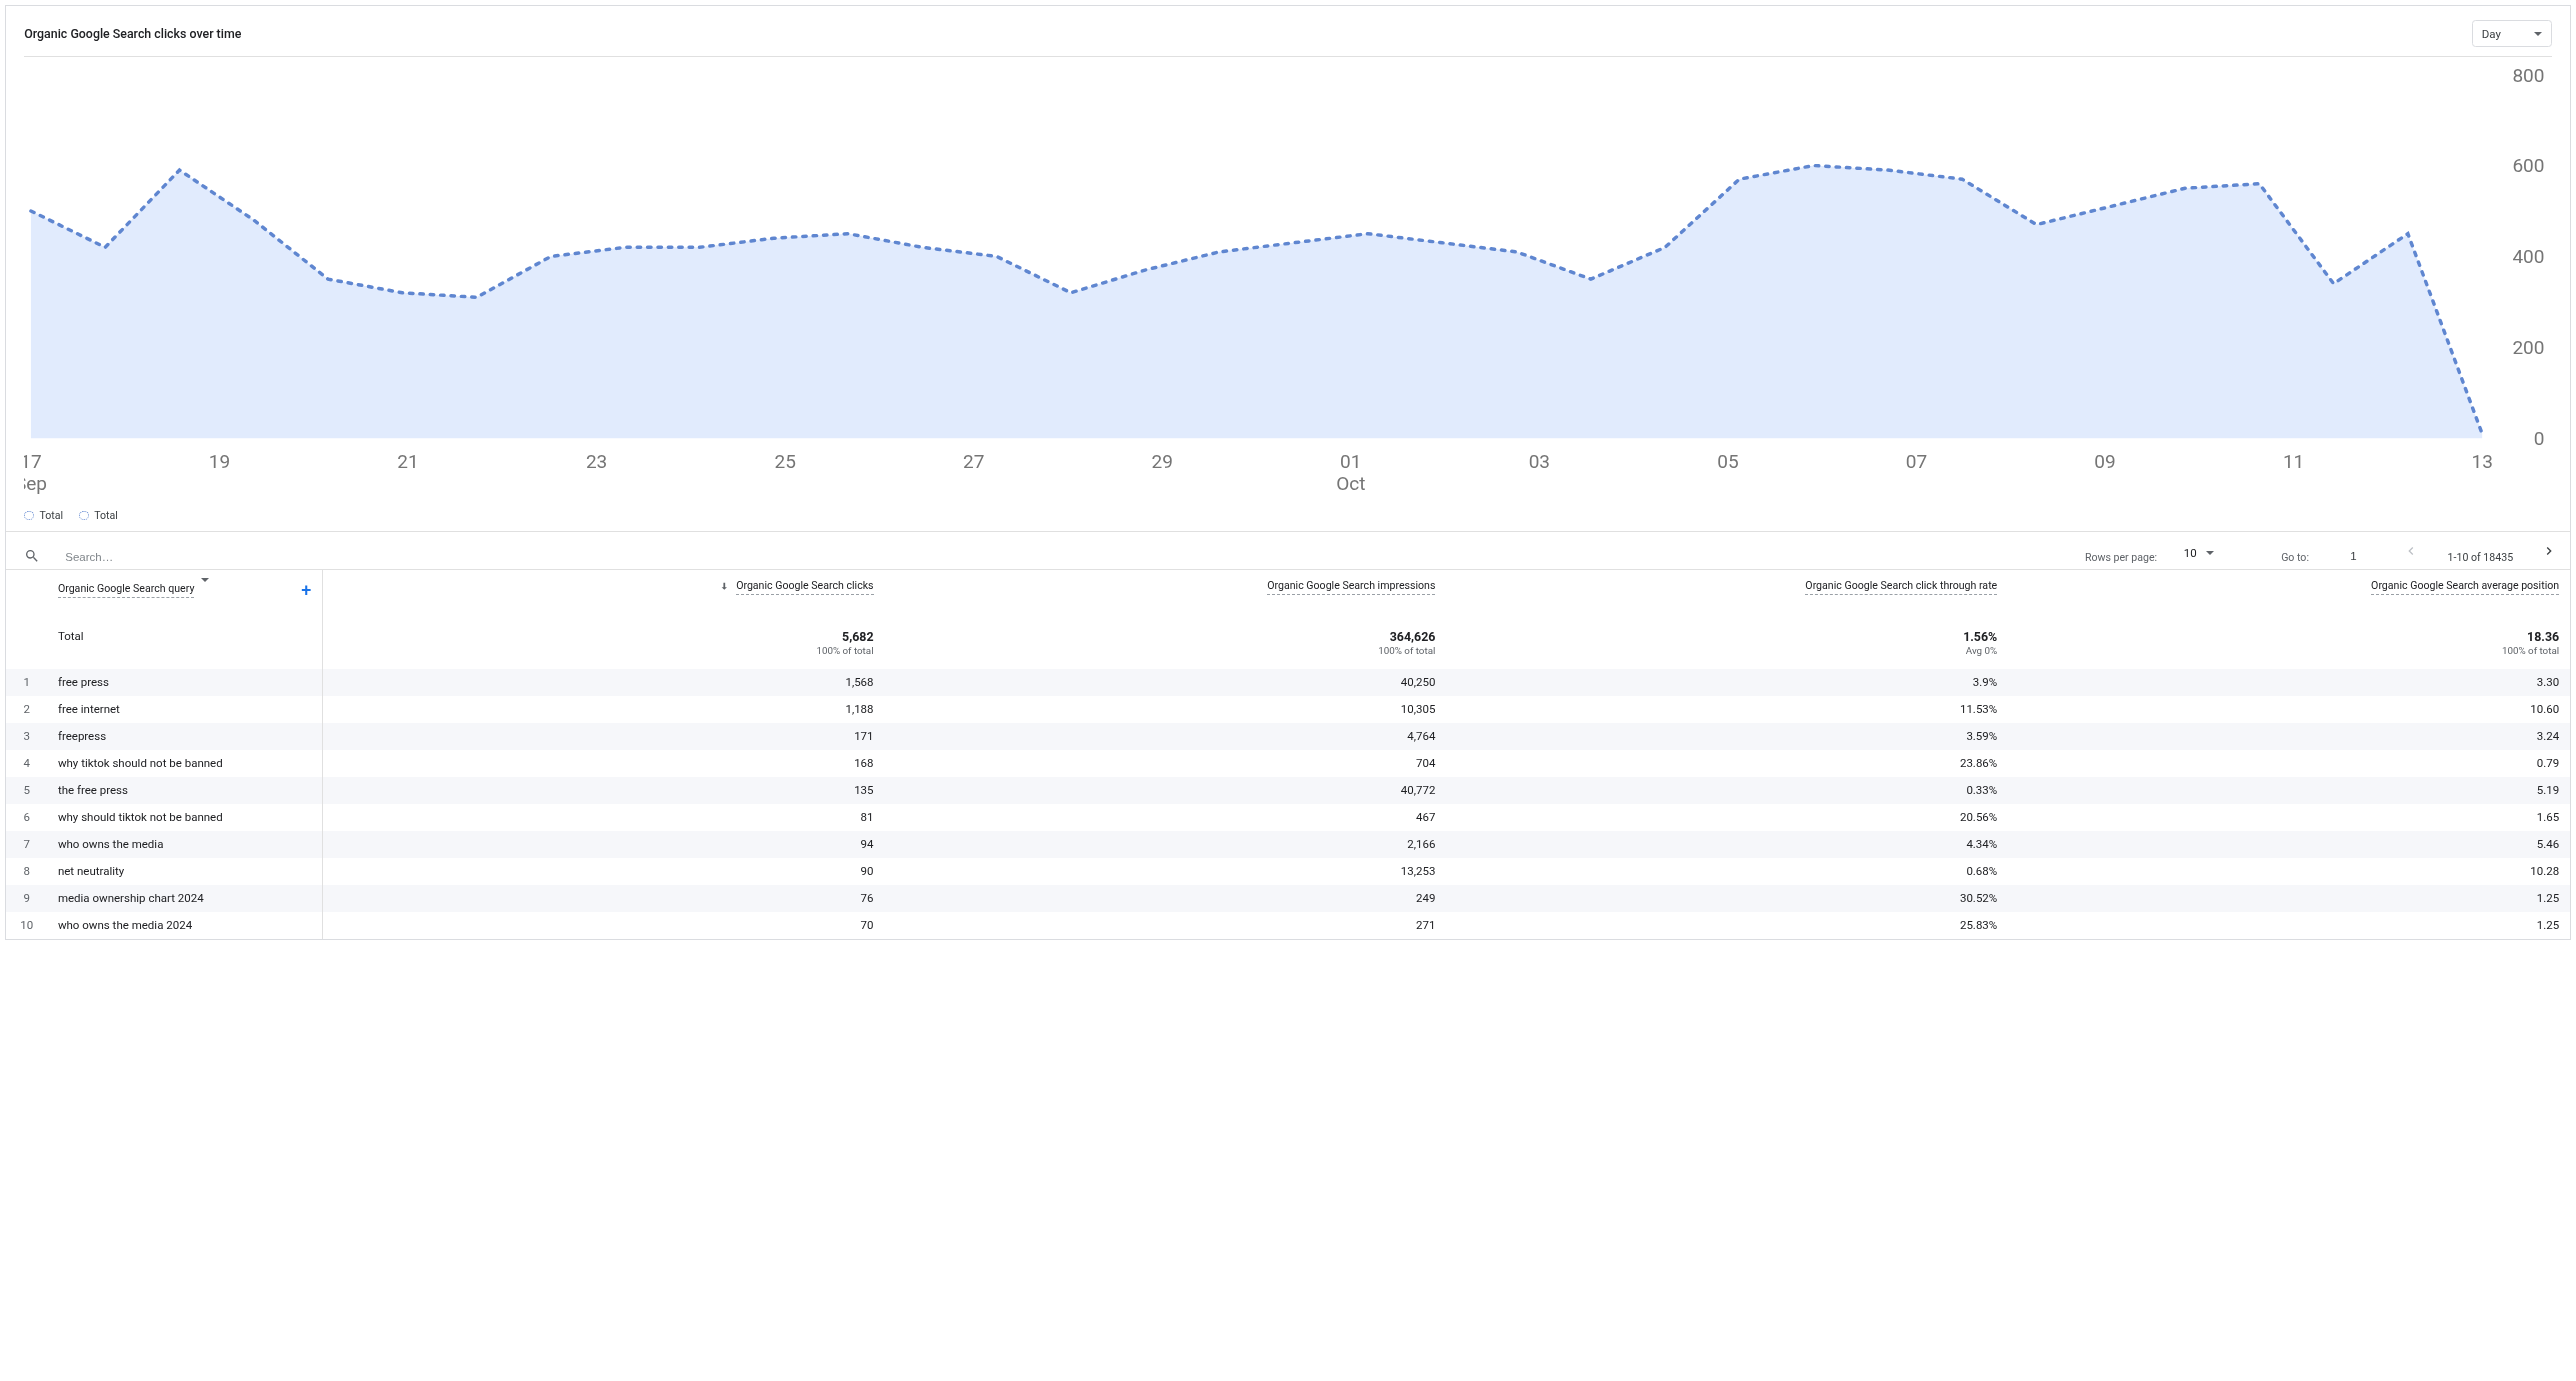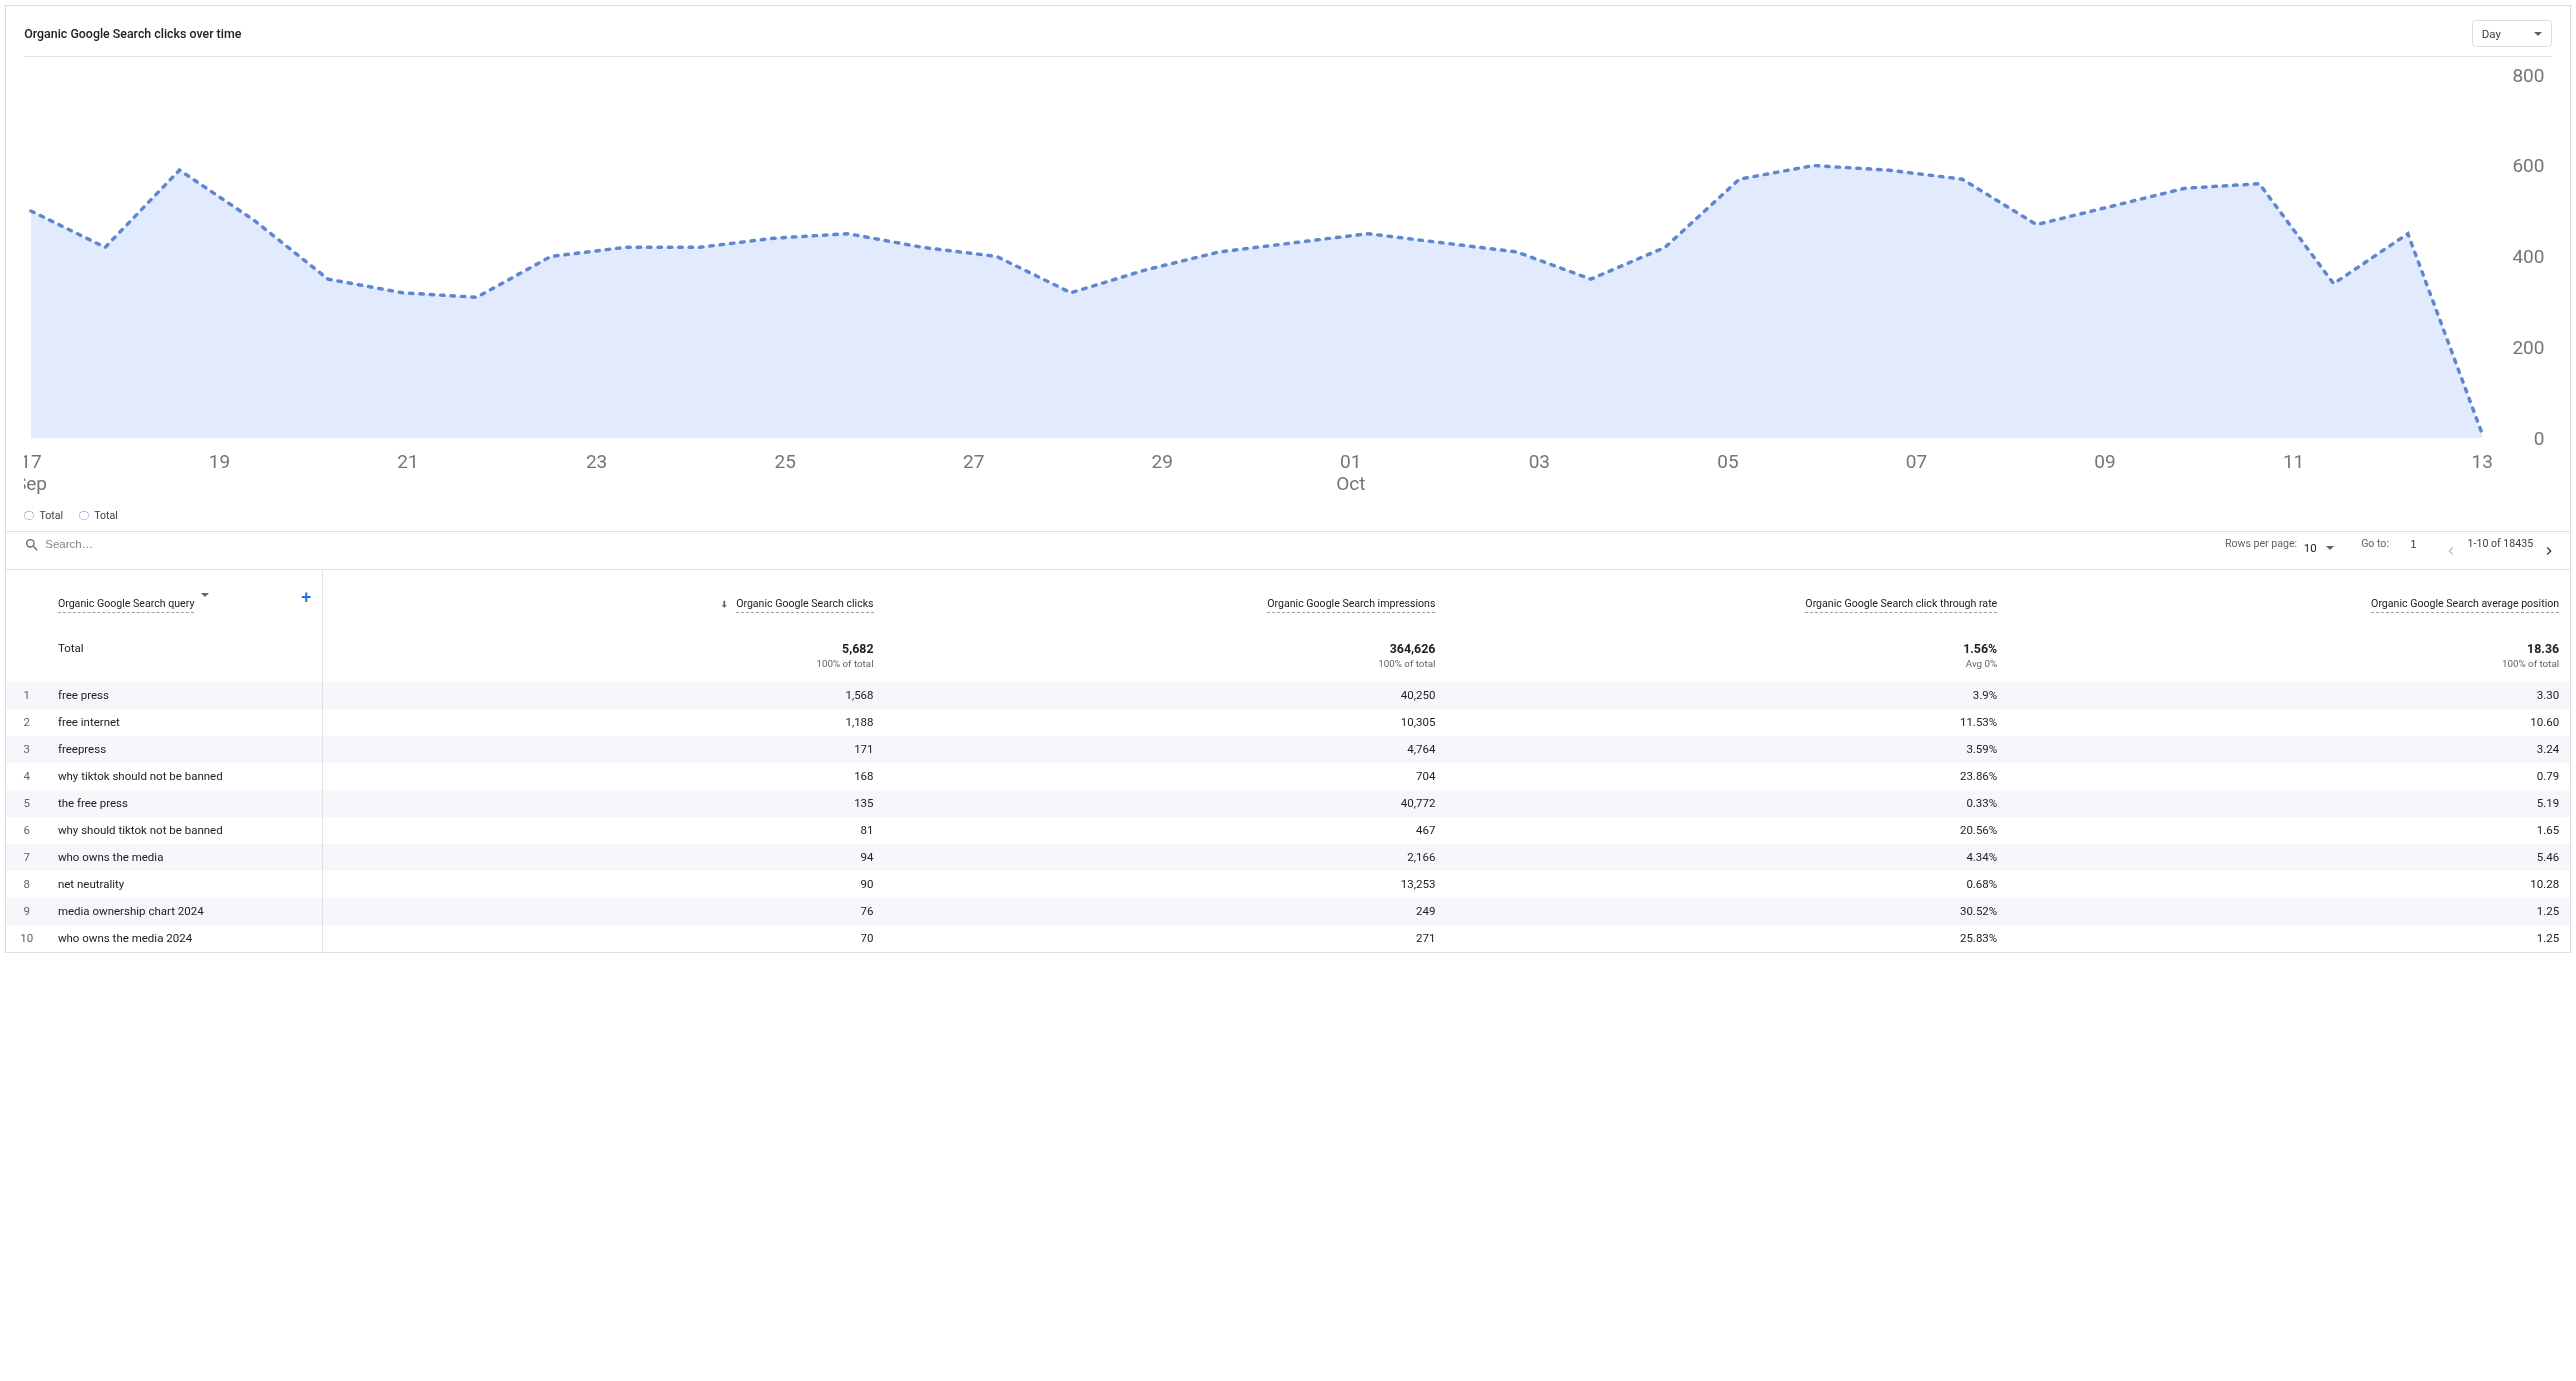--- a/index.html
+++ b/index.html
@@ -27,36 +27,36 @@
   .y-label{font-size:11px;fill:#757575;}
   .x-label{font-size:11px;fill:#757575;}
   .x-sub{font-size:11px;fill:#757575;}
   .chart-area{fill:var(--chart-fill);}
   .chart-line{fill:none;stroke:var(--chart-stroke);stroke-width:2;stroke-dasharray:2 4;stroke-linecap:round;}
   
   .legend{display:flex;gap:16px;padding:3.5px 18px 9px 18px;font-size:10.6px;color:#3c4043;}
   .legend .item{display:flex;align-items:center;gap:5.3px;}
   .legend .sw{width:9.8px;height:9.8px;border-radius:50%;border:1.8px dotted var(--chart-stroke);background:#fff;}
   
-  .table-controls{display:flex;align-items:flex-start;border-top:0.9px solid var(--border);padding:5.3px 7px 5.3px 18px;gap:3px;}
+  .table-controls{display:flex;align-items:flex-end;border-top:0.9px solid var(--border);padding:5.3px 7px 5.3px 18px;gap:23px;}
   .search-icon svg{width:16px;height:16px;display:block;fill:#5f6368;}
   .search-input{border:none;outline:none;font-size:11.5px;color:#3c4043;flex:1;min-width:0;}
   .search-input::placeholder{color:#80868b;}
   .spacer{flex:1;}
   .ctrl-label{color:var(--muted);font-size:10.6px;white-space:nowrap;}
   .select-mini{display:inline-flex;align-items:center;gap:9px;padding:3.5px 3.5px;cursor:pointer;}
   .goto-input{width:43px;border:none;border-bottom:0.9px solid transparent;text-align:center;font-size:11.5px;color:#3c4043;}
   .nav-btn{background:none;border:none;cursor:pointer;padding:5.3px;display:flex;align-items:center;}
   .nav-btn svg{width:16px;height:16px;fill:#3c4043;}
   .nav-btn.disabled svg{fill:#bdc1c6;}
   
   table.data{width:100%;border-collapse:collapse;table-layout:fixed;}
   table.data th,table.data td{padding:0 10.6px;}
   table.data thead th{font-weight:400;color:var(--text);font-size:10.6px;text-align:right;vertical-align:top;padding-top:9px;padding-bottom:12.4px;border-top:0.9px solid var(--border);}
-  table.data thead th .uline{display:inline-block;border-bottom:0.9px dashed #9aa0a6;padding-bottom:1.8px;margin-top:18px;}
+  table.data thead th .uline{display:inline-block;border-bottom:0.9px dashed #9aa0a6;padding-bottom:1.8px;}
   table.data thead th.query-col{text-align:left;}
   th.num-col,td.num-col{text-align:center;color:var(--muted);}
   .query-col-inner{display:flex;align-items:center;justify-content:space-between;gap:7px;}
   .plus-btn{color:var(--blue);font-weight:500;font-size:18px;cursor:pointer;}
   .sort-arrow{display:inline-block;margin-right:3.5px;vertical-align:middle;}
   .sort-arrow svg{width:10.6px;height:10.6px;fill:var(--muted);display:block;}
   
   tr.totals td{padding-top:16px;padding-bottom:12.4px;vertical-align:top;}
   .total-main{font-weight:700;font-size:12.4px;}
   .total-sub{color:var(--muted);font-size:9.8px;margin-top:1.8px;}

